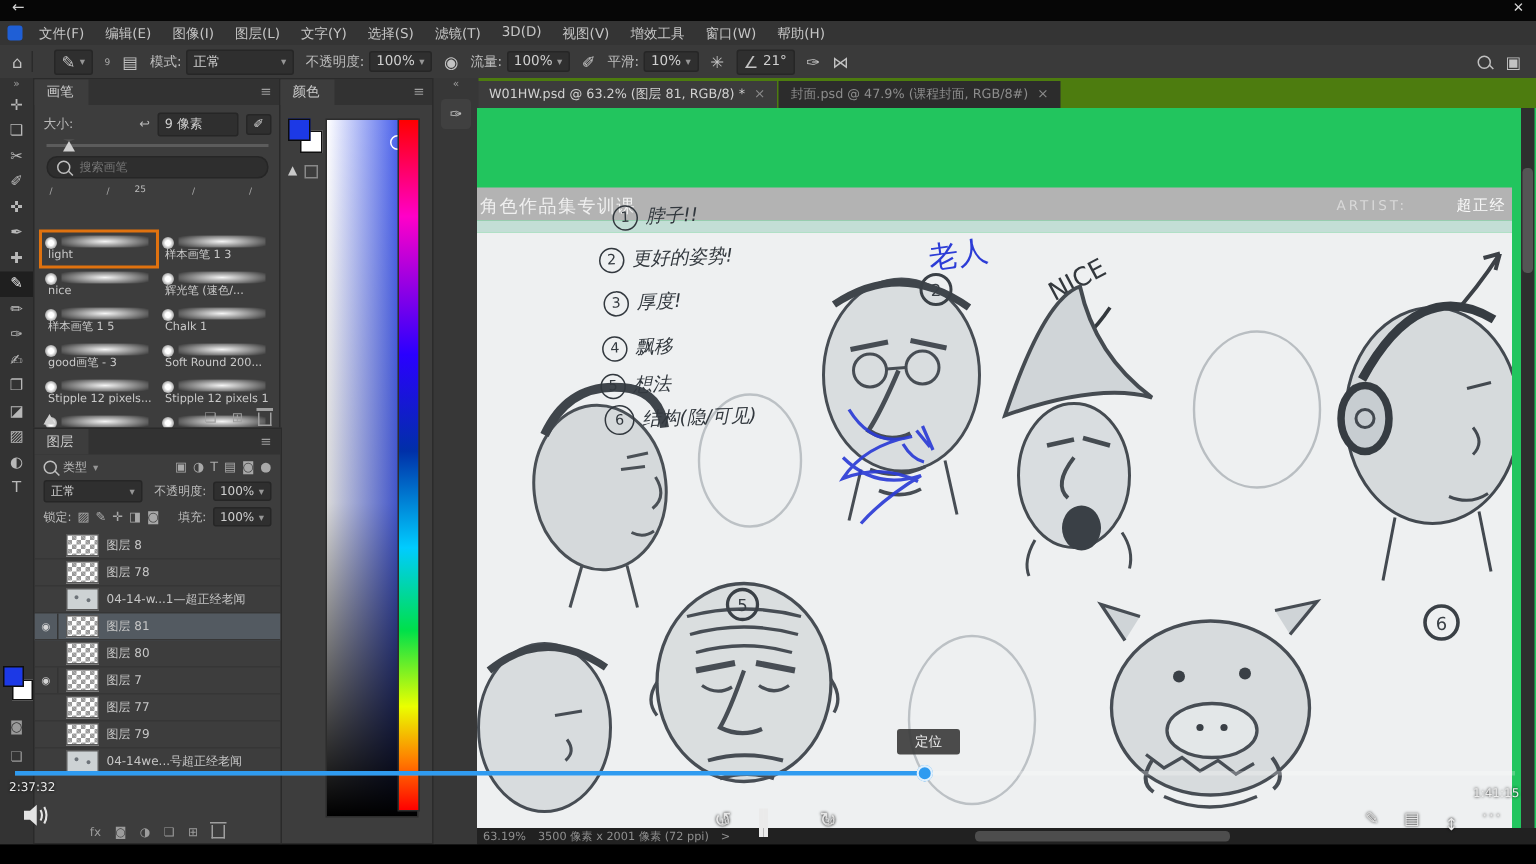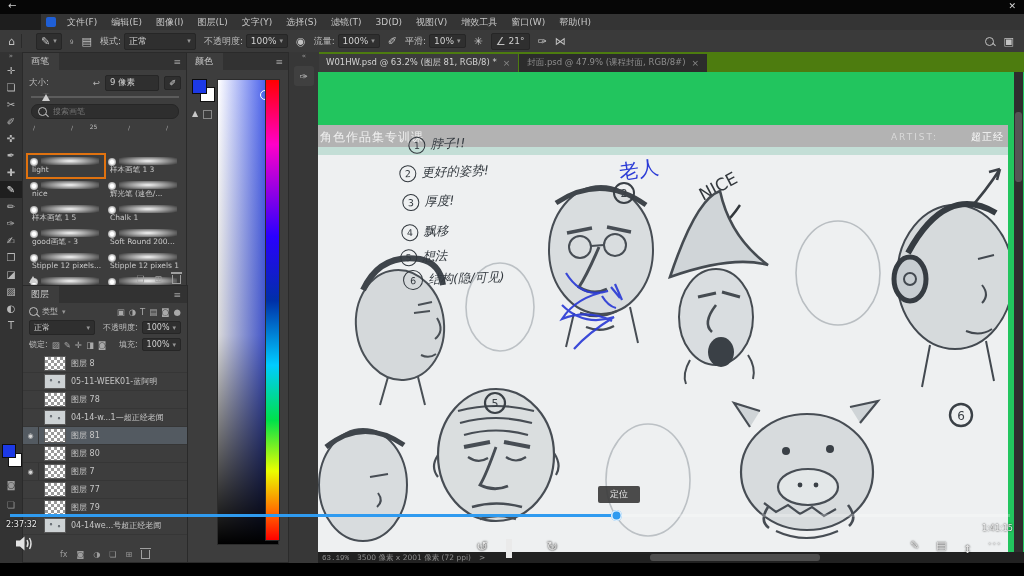--- a/index.html
+++ b/index.html
@@ -4,21 +4,21 @@
 <style>
   html,body{margin:0;padding:0;background:#000;}
   #app{position:relative;width:1024px;height:576px;background:#1e1e1e;overflow:hidden;
        font-family:"DejaVu Sans","Liberation Sans",sans-serif;color:#c8c8c8;}
   .abs{position:absolute;}
   
   #topbar{left:0;top:0;right:0;height:14px;background:#060606;}
   #topbar .back{position:absolute;left:8px;top:0px;font-size:10px;color:#cfcfcf;}
   #topbar .close{position:absolute;right:8px;top:1px;font-size:9px;color:#d8d8d8;}
   #menubar{left:0;top:14px;right:0;height:16px;background:#343434;border-bottom:1px solid #262626;
-           display:flex;align-items:center;font-size:9px;color:#c6c6c6;margin-left:41px;}
+           display:flex;align-items:center;font-size:9px;color:#c6c6c6;}
   #menubar .pslogo{width:10px;height:10px;background:#1f5fd6;border-radius:2px;margin:0 4px 0 5px;}
   #menubar .mitem{padding:0 7px;white-space:nowrap;}
   
   #optionsbar{left:0;top:30px;right:0;height:22px;background:#3a3a3a;border-bottom:1px solid #232323;
               display:flex;align-items:center;font-size:9px;color:#bdbdbd;}
   #optionsbar .grp{display:flex;align-items:center;margin-left:8px;white-space:nowrap;}
   .obox{background:#2f2f2f;border:1px solid #262626;border-radius:2px;padding:1px 4px;display:inline-flex;
         align-items:center;gap:3px;color:#d0d0d0;}
   .caret{font-size:7px;color:#969696;}
   .oicon{font-size:11px;color:#c2c2c2;}
@@ -128,21 +128,21 @@
   #teal{position:absolute;left:0;top:75px;width:690px;height:8px;background:#c3ded6;}
   #paper{position:absolute;left:0;top:83px;width:690px;height:397px;background:#eef0f1;}
   #notes{position:absolute;left:80px;top:62px;width:200px;transform:rotate(-2deg);}
   .note{position:absolute;display:flex;align-items:center;gap:5px;color:#32383e;
         font-style:italic;font-size:12.5px;white-space:nowrap;}
   .cnum{width:15px;height:15px;border:1.6px solid #32383e;border-radius:50%;font-size:9.5px;font-style:normal;
         display:flex;align-items:center;justify-content:center;flex:none;}
   
   #statusbar{left:318px;top:552px;right:0;height:11px;background:#212121;display:flex;align-items:center;
              font-size:7.5px;color:#8f8f8f;gap:8px;}
-  #statusbar .z{margin-left:4px;font-family:Liberation Mono, monospace;}
+  #statusbar .z{margin-left:4px;}
   #statusbar .hthumb{position:absolute;left:332px;top:2px;width:170px;height:7px;background:#4d4d4d;border-radius:3px;}
   #blackbar{left:0;top:563px;right:0;height:13px;background:#000;}
   
   #vprog{left:10px;top:514px;right:14px;height:3px;background:rgba(255,255,255,.25);z-index:60;}
   #vprog .fill{position:absolute;left:0;top:0;height:3px;width:607px;background:#2f9bf0;}
   #vprog .knob{position:absolute;left:601px;top:-4px;width:11px;height:11px;border-radius:50%;background:#2f9bf0;
                box-shadow:0 0 0 1.5px rgba(255,255,255,.85) inset;}
   #vtooltip{left:598px;top:486px;width:42px;height:17px;background:#3a3a3ae8;border-radius:2px;z-index:61;
             display:flex;align-items:center;justify-content:center;font-size:9px;color:#eee;}
   .vtime{position:absolute;font-size:8px;color:#ececec;z-index:61;text-shadow:0 0 2px #000;}
@@ -483,25 +483,20 @@
       <span class="obox">
         <span>100%</span>
         <span class="caret">▾</span>
       </span>
     </div>
     <div id="layerlist">
       <div class="layer">
           <span class="eyecell" style="visibility: hidden;">◉</span>
           <span class="thumb checker"></span>
           <span class="lname">图层 8</span>
-        </div>
-      <div class="layer">
-          <span class="eyecell" style="visibility: hidden;">◉</span>
-          <span class="thumb sketch"></span>
-          <span class="lname">05-11-WEEK01-蓝阿明</span>
         </div>
       <div class="layer">
           <span class="eyecell" style="visibility: hidden;">◉</span>
           <span class="thumb checker"></span>
           <span class="lname">图层 78</span>
         </div>
       <div class="layer">
           <span class="eyecell" style="visibility: hidden;">◉</span>
           <span class="thumb sketch"></span>
           <span class="lname">04-14-w...1—超正经老闻</span>

